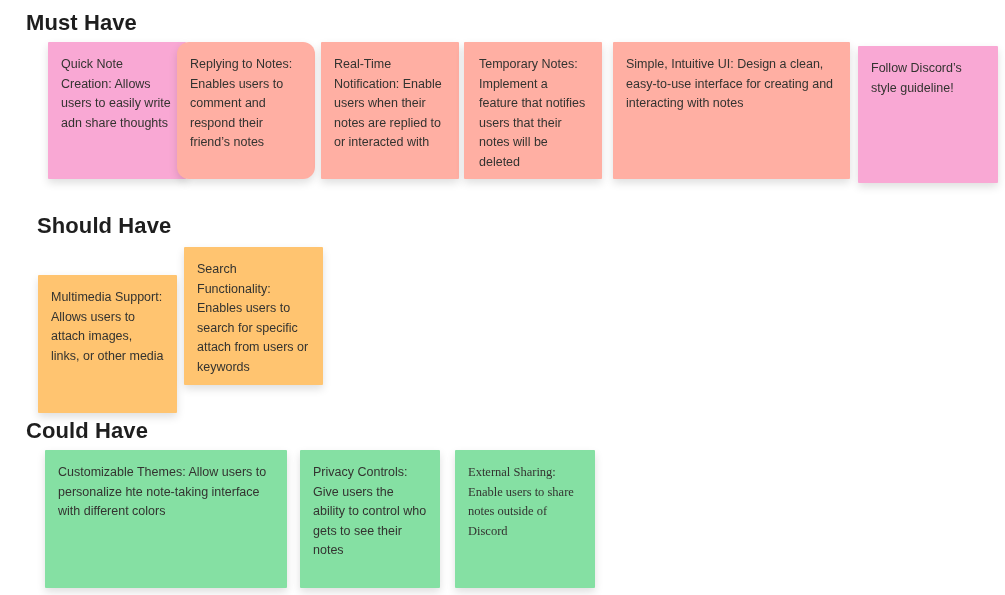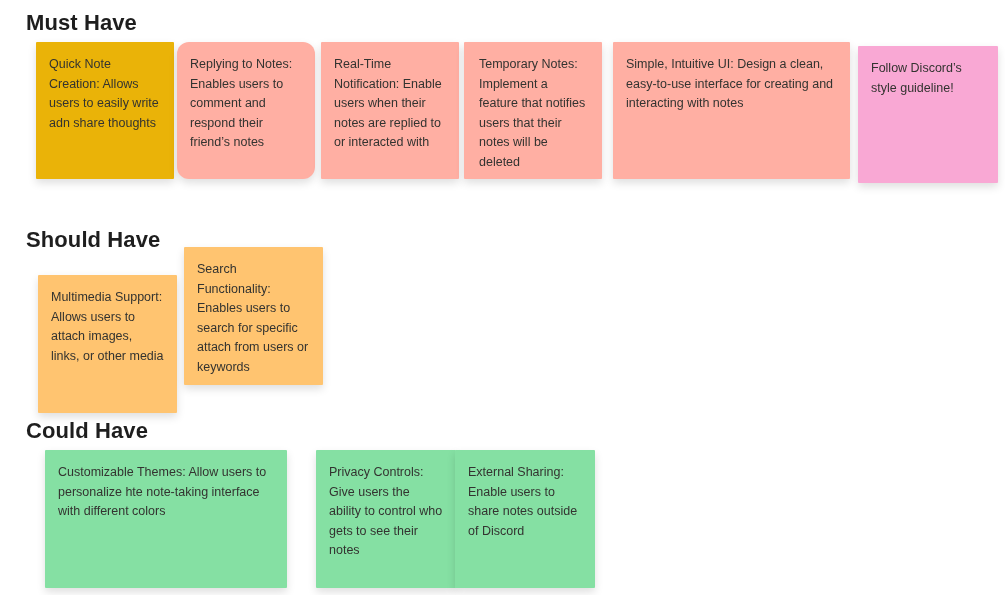--- a/index.html
+++ b/index.html
@@ -36,39 +36,39 @@
     word-wrap: break-word;
   }
 </style>
 </head>
 <body>
 
 <div class="canvas">
 
   <div class="section-heading" style="left:26px; top:7px;">Must Have</div>
 
-  <div class="note" style="left: 36px; top: 42px; width: 138px; height: 137px; background-color: #eab308;">Quick Note Creation: Allows users to easily write adn share thoughts</div>
+  <div class="note" style="left: 48px; top: 42px; width: 138px; height: 137px; background-color: #f9a8d4;">Quick Note Creation: Allows users to easily write adn share thoughts</div>
 
   <div class="note" style="left: 177px; top: 42px; width: 138px; height: 137px; background-color: rgb(255, 175, 163); border-radius: 12px;">Replying to Notes: Enables users to comment and respond their friend’s notes</div>
 
   <div class="note" style="left: 321px; top: 42px; width: 138px; height: 137px; background-color: rgb(255, 175, 163);">Real-Time Notification: Enable users when their notes are replied to or interacted with</div>
 
   <div class="note" style="left: 464px; top: 42px; width: 138px; height: 137px; background-color: rgb(255, 175, 163); padding-left: 15px;">Temporary Notes: Implement a feature that notifies users that their notes will be deleted</div>
 
   <div class="note" style="left: 613px; top: 42px; width: 237px; height: 137px; background-color: rgb(255, 175, 163);">Simple, Intuitive UI: Design a clean, easy-to-use interface for creating and interacting with notes</div>
 
   <div class="note" style="left: 858px; top: 46px; width: 140px; height: 137px; background-color: #f9a8d4;">Follow Discord’s style guideline!</div>
 
-  <div class="section-heading" style="left:26px; top:210px;margin-top:14px;">Should Have</div>
+  <div class="section-heading" style="left:37px; top:210px;">Should Have</div>
 
   <div class="note" style="left: 38px; top: 247px; width: 139px; height: 138px; background-color: rgb(255, 196, 112); margin-top: 28px;">Multimedia Support: Allows users to attach images, links, or other media</div>
 
   <div class="note" style="left: 184px; top: 247px; width: 139px; height: 138px; background-color: rgb(255, 196, 112);">Search Functionality: Enables users to search for specific attach from users or keywords</div>
 
   <div class="section-heading" style="left:26px; top:415px;">Could Have</div>
 
   <div class="note" style="left: 45px; top: 450px; width: 242px; height: 138px; background-color: rgb(133, 224, 163);">Customizable Themes: Allow users to personalize hte note-taking interface with different colors</div>
 
-  <div class="note" style="left: 316px; top: 450px; width: 140px; height: 138px; background-color: rgb(133, 224, 163);">Privacy Controls: Give users the ability to control who gets to see their notes</div>
+  <div class="note" style="left: 300px; top: 450px; width: 140px; height: 138px; background-color: rgb(133, 224, 163);">Privacy Controls: Give users the ability to control who gets to see their notes</div>
 
-  <div class="note" style="left: 455px; top: 450px; width: 140px; height: 138px; background-color: rgb(133, 224, 163);">External Sharing: Enable users to share notes outside of Discord</div>
+  <div class="note" style="left: 455px; top: 450px; width: 140px; height: 138px; background-color: rgb(133, 224, 163); font-family: Liberation Serif, serif;">External Sharing: Enable users to share notes outside of Discord</div>
 
 </div>
 
 </body></html>

